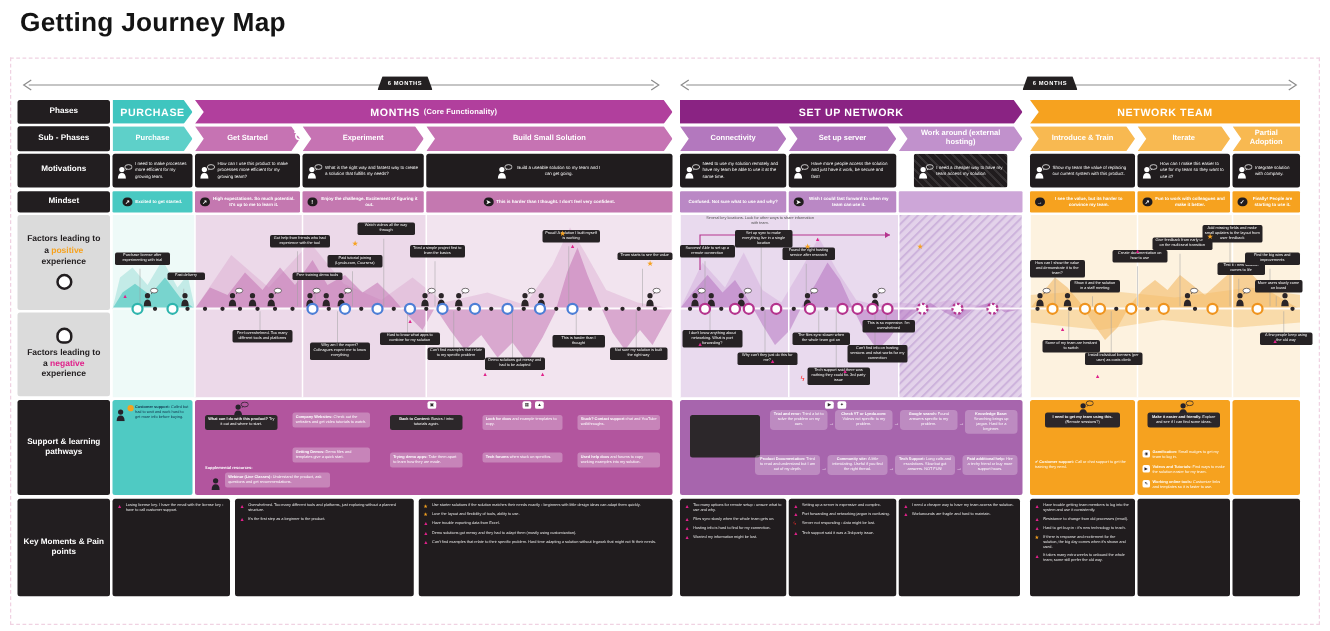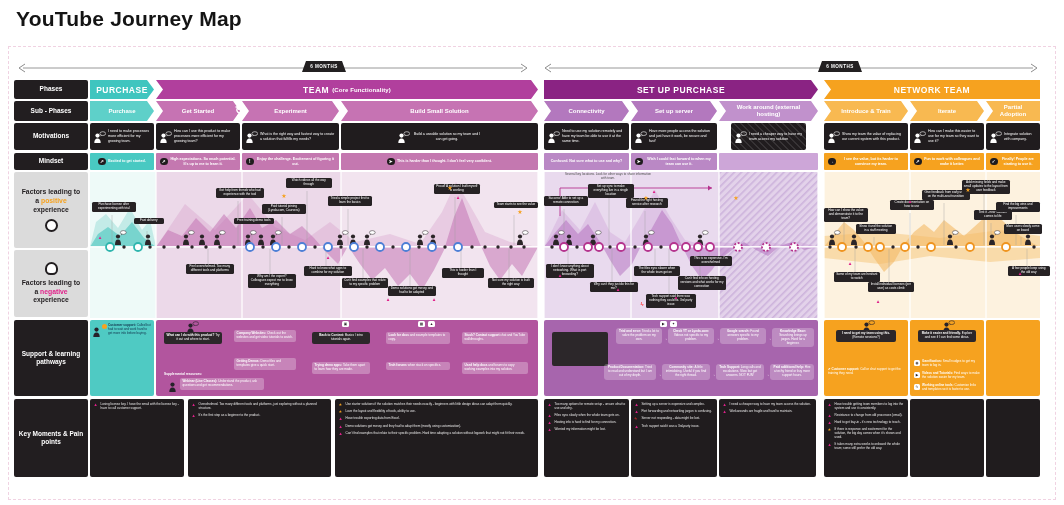--- a/index.html
+++ b/index.html
@@ -59,21 +59,21 @@
               display:flex;align-items:center;justify-content:center;font-size:3.4px}
   .kmcell{position:absolute;top:399px;height:78px;background:#201c1e;border-radius:2px;
           padding:4px 3.5px;box-sizing:border-box;display:flex;flex-direction:column;gap:3px;overflow:hidden}
   .kmitem{display:flex;gap:2.5px;color:#e9e9e9;font-size:3.1px;line-height:1.25}
   .kmi{flex:none;font-size:4.2px;line-height:1;width:4.5px}
   .orangedot{width:5px;height:5px;border-radius:50%;background:#f6a21f;position:absolute}
 </style>
 </head>
 <body>
 
-<div class="title">YouTube Journey Map</div>
+<div class="title">Getting Journey Map</div>
 
 <div class="map"></div>
 
 <svg id="timeline-svg" class="abs" style="left:14px;top:58px" width="1032" height="20" viewBox="0 0 1032 20">
     <line x1="9" y1="10" x2="509" y2="10" stroke="#8c8c8c" stroke-width="0.9"></line>
     <path d="M11 6 L5 10 L11 14" stroke="#8c8c8c" fill="none" stroke-width="1"></path>
     <path d="M507 6 L513 10 L507 14" stroke="#8c8c8c" fill="none" stroke-width="1"></path>
     <line x1="535" y1="10" x2="1019" y2="10" stroke="#8c8c8c" stroke-width="0.9"></line>
     <path d="M537 6 L531 10 L537 14" stroke="#8c8c8c" fill="none" stroke-width="1"></path>
     <path d="M1017 6 L1023 10 L1017 14" stroke="#8c8c8c" fill="none" stroke-width="1"></path>
@@ -97,25 +97,25 @@
 <div class="graybox" style="top:250px;height:67px">
   <span class="face" style="border-radius:50% 50% 40% 40%"></span>
   <span><span>Factors leading to a </span><span id="negword" style="color: rgb(224, 33, 138);">negative</span><span> experience</span></span>
 </div>
 
 <div id="phases-row">
     <div class="phase" style="left: 90px; width: 64px; background: rgb(63, 197, 191); clip-path: polygon(0px 0px, calc(100% - 7px) 0px, 100% 50%, calc(100% - 7px) 100%, 0px 100%);">
       <span>PURCHASE</span>
     </div>
     <div class="phase" style="left: 156px; width: 382px; background: rgb(177, 63, 157); clip-path: polygon(0px 0px, calc(100% - 7px) 0px, 100% 50%, calc(100% - 7px) 100%, 0px 100%, 7px 50%);">
-      <span>TEAM</span>
+      <span>MONTHS</span>
       <span class="sfx">(Core Functionality)</span>
     </div>
     <div class="phase" style="left: 544px; width: 274px; background: rgb(138, 35, 131); clip-path: polygon(0px 0px, calc(100% - 7px) 0px, 100% 50%, calc(100% - 7px) 100%, 0px 100%);">
-      <span>SET UP PURCHASE</span>
+      <span>SET UP NETWORK</span>
     </div>
     <div class="phase" style="left: 824px; width: 216px; background: rgb(246, 162, 31); clip-path: polygon(0px 0px, 100% 0px, 100% 100%, 0px 100%, 7px 50%);">
       <span>NETWORK TEAM</span>
     </div>
   </div>
 <div id="subphases-row">
     <div class="subphase" style="left: 90px; width: 64px; background: rgb(94, 208, 201); clip-path: polygon(0px 0px, calc(100% - 7px) 0px, 100% 50%, calc(100% - 7px) 100%, 0px 100%);">Purchase</div>
     <div class="subphase" style="left: 156px; width: 84px; background: rgb(198, 115, 179); clip-path: polygon(0px 0px, calc(100% - 7px) 0px, 100% 50%, calc(100% - 7px) 100%, 0px 100%, 7px 50%);">Get Started</div>
     <div class="subphase" style="left: 242px; width: 97px; background: rgb(198, 115, 179); clip-path: polygon(0px 0px, calc(100% - 7px) 0px, 100% 50%, calc(100% - 7px) 100%, 0px 100%, 7px 50%);">Experiment</div>
     <div class="subphase" style="left: 341px; width: 197px; background: rgb(198, 115, 179); clip-path: polygon(0px 0px, calc(100% - 7px) 0px, 100% 50%, calc(100% - 7px) 100%, 0px 100%, 7px 50%);">Build Small Solution</div>

